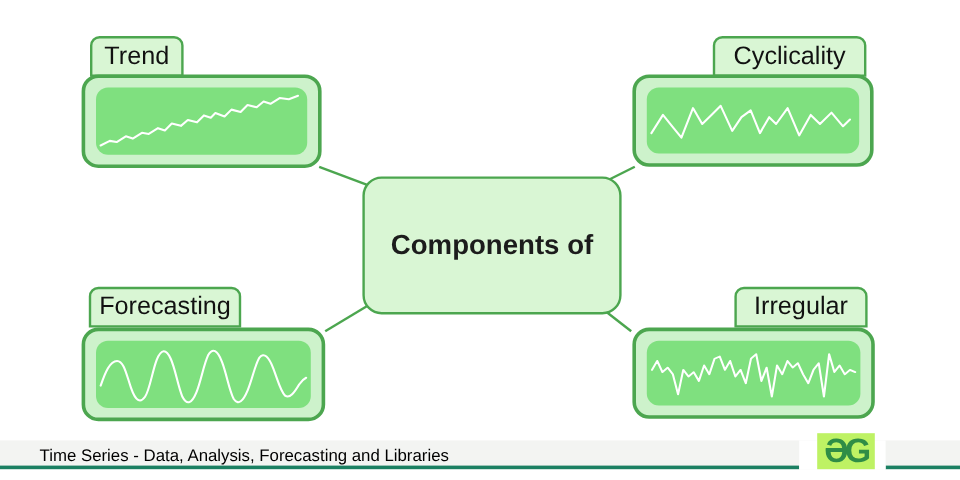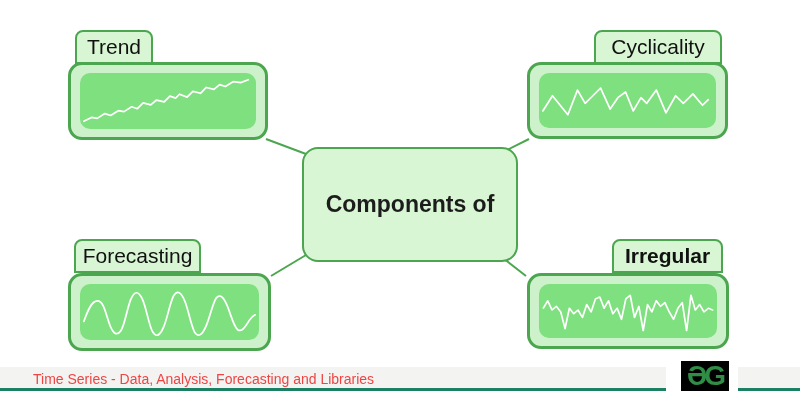--- a/index.html
+++ b/index.html
@@ -18,26 +18,26 @@
          border-radius:10px;overflow:hidden;}
   .panel svg{position:absolute;left:0;top:0;width:100%;height:100%;}
   .center-box{position:absolute;left:302px;top:147px;width:216px;height:115px;z-index:3;
               background:#d9f6d4;border:2.5px solid #4ca64f;border-radius:16px;
               box-sizing:border-box;display:flex;flex-direction:column;
               align-items:center;justify-content:center;
               font-size:23px;font-weight:bold;color:#1c1c1c;line-height:1.38;text-align:center;}
   
   .footer-band{position:absolute;left:0;top:367px;width:800px;height:24px;background:#f3f4f2;z-index:1;}
   .footer-caption{position:absolute;left:33px;top:367px;height:24px;line-height:24px;
-                  font-size:14px;color:#ef4444;z-index:2;}
+                  font-size:14px;color:#000000;z-index:2;}
   .footer-line{position:absolute;top:388px;height:3px;background:#1b8062;z-index:2;}
   .footer-line.left{left:0;width:666px;}
   .footer-line.right{left:738px;width:62px;}
   .logo-gap{position:absolute;left:666px;top:367px;width:72px;height:24px;background:#ffffff;z-index:3;}
-  .logo{position:absolute;left:681px;top:361px;width:48px;height:30px;z-index:4;background:#000000;
+  .logo{position:absolute;left:681px;top:361px;width:48px;height:30px;z-index:4;background:#bef264;
         text-align:center;font-size:28px;line-height:30px;font-weight:bold;color:#2f8d46;
         letter-spacing:-3px;}
 </style>
 </head>
 <body>
 
 <div class="canvas">
 
   <svg class="connectors" viewBox="0 0 800 400" xmlns="http://www.w3.org/2000/svg">
     <line x1="266" y1="139" x2="306" y2="154" stroke="#4ca64f" stroke-width="2"></line>
@@ -76,21 +76,21 @@
     <span>Forecasting</span>
   </div>
   <div class="chart-box" style="left:68px;top:273px;width:203px;height:78px;">
     <div class="panel">
       <svg viewBox="0 0 184 60" preserveAspectRatio="none">
         <path fill="none" stroke="#ffffff" stroke-width="1.8" stroke-linejoin="round" stroke-linecap="round" d="M 4,40 C 8,28 12,18 18,18 C 24,18 26,30 30,42 C 34,54 38,56 42,50 C 46,44 48,28 52,17 C 56,7 60,7 64,16 C 68,25 70,40 74,50 C 78,58 82,56 86,46 C 90,36 92,22 96,13 C 100,6 104,8 108,19 C 112,30 114,44 118,52 C 122,58 126,54 130,44 C 134,34 136,22 140,15 C 144,10 148,14 152,25 C 156,36 158,45 162,49 C 166,52 170,46 174,39 C 176,36 178,34 180,33"></path>
       </svg>
     </div>
   </div>
 
-  <div class="label-box" style="left:612px;top:239px;width:111px;height:34px;font-weight:bold;">
+  <div class="label-box" style="left:612px;top:239px;width:111px;height:34px;">
     <span>Irregular</span>
   </div>
   <div class="chart-box" style="left:527px;top:273px;width:202px;height:76px;">
     <div class="panel">
       <svg viewBox="0 0 164 58" preserveAspectRatio="none">
         <polyline fill="none" stroke="#ffffff" stroke-width="1.6" stroke-linejoin="round" stroke-linecap="round" points="4,26 8,18 12,28 16,24 20,30 24,48 28,26 32,32 36,28 40,36 44,22 48,30 52,16 56,14 60,26 64,18 68,32 72,26 76,38 80,16 84,12 88,36 92,24 96,50 100,22 104,30 108,18 112,24 116,20 120,30 124,38 128,26 132,20 136,50 140,12 144,28 148,22 152,30 156,26 160,28"></polyline>
       </svg>
     </div>
   </div>
 

